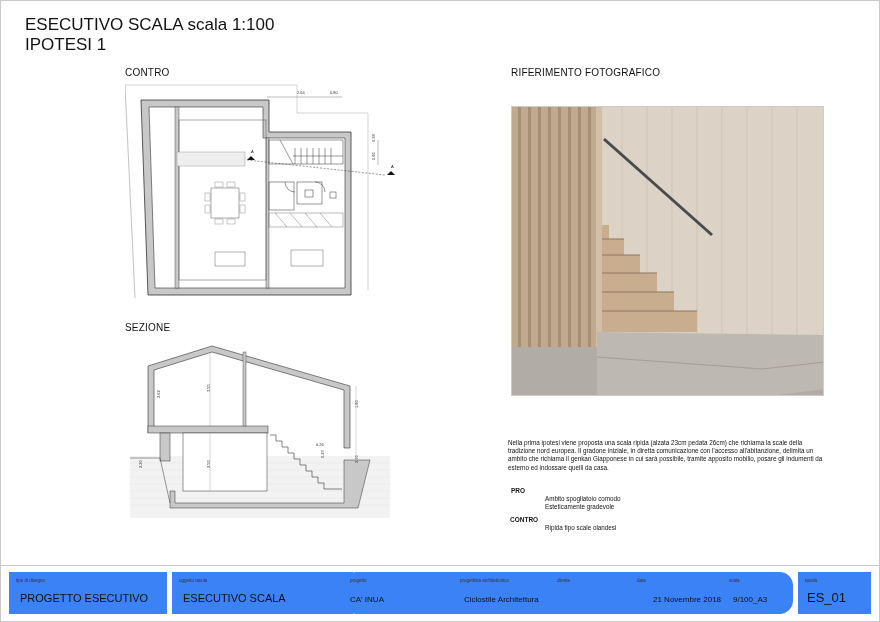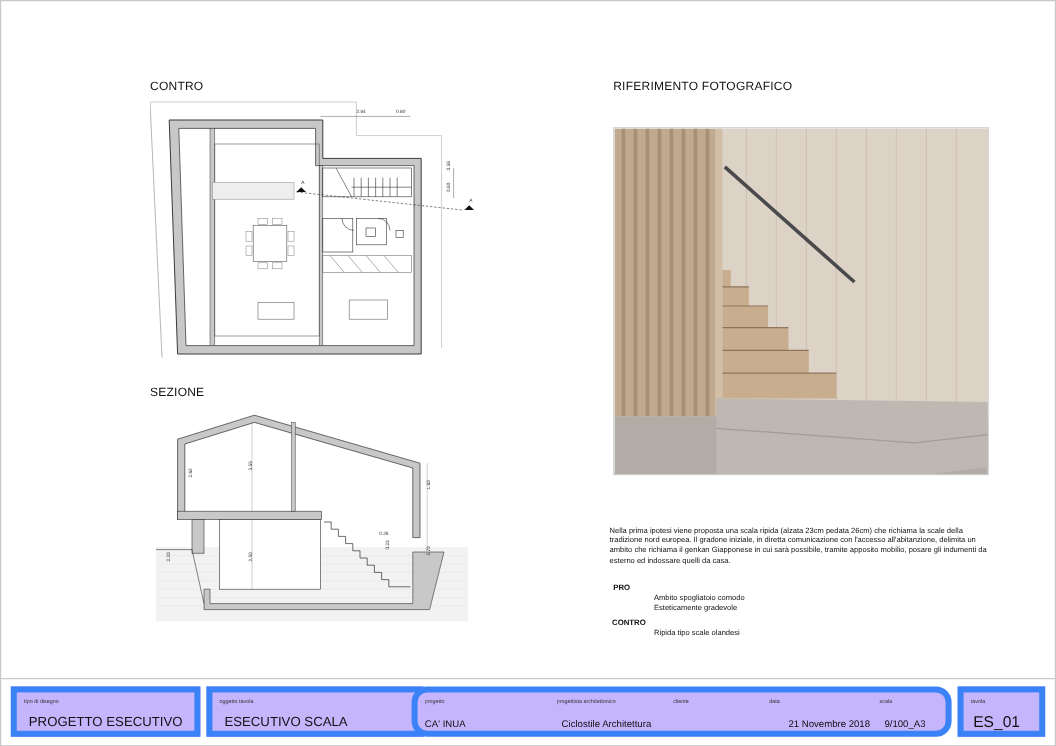--- a/index.html
+++ b/index.html
@@ -6,32 +6,34 @@
   html, body { width: 880px; height: 622px; background: #ffffff; overflow: hidden; }
   body { font-family: "Liberation Sans", sans-serif; color: #111; position: relative; }
   .frame { position: absolute; left: 0; top: 0; width: 880px; height: 622px; border: 1px solid #c8c8c8; }
   .title { position: absolute; left: 25px; top: 15px; font-size: 17px; line-height: 20px; color: #111; }
   .section-label { position: absolute; font-size: 10px; color: #111; letter-spacing: 0.2px; }
   .drawing { position: absolute; }
   .photo { position: absolute; left: 511px; top: 106px; width: 313px; height: 290px; border: 1px solid #ccc; overflow: hidden; }
   .desc { position: absolute; left: 508px; top: 439px; width: 320px; font-size: 6.3px; line-height: 8.2px; color: #111; }
   .pc-head { position: absolute; font-size: 6.5px; font-weight: bold; }
   .pc-item { position: absolute; font-size: 6.3px; }
-  .tb { position: absolute; top: 572px; height: 42px; border: 5px solid #3b82f6; background: #c4b5fd; }
+  .tb { position: absolute; top: 572px; height: 42px; border: 1px solid #3b82f6; background: #3b82f6; }
   .tb-small { position: absolute; top: 5px; font-size: 4.5px; color: #333; }
   .tb-big { position: absolute; font-size: 11px; color: #111; }
   .tb-mid { position: absolute; font-size: 8px; color: #111; }
   .outer-tb { position: absolute; left: 0; top: 565px; width: 880px; height: 57px; border-top: 1px solid #c8c8c8; }
 </style>
 </head>
 <body>
 
 <div class="frame"></div>
 
 <div class="title">
+  <div>ESECUTIVO SCALA scala 1:100</div>
+  <div>IPOTESI 1</div>
 </div>
 
 <div class="section-label" style="left:125px; top:67px;">CONTRO</div>
 <svg class="drawing" style="left:125px; top:80px;" width="285" height="222" viewBox="0 0 285 222">
 
   <polyline points="0,5 172,5 172,33 243,33 243,210" fill="none" stroke="#bbb" stroke-width="0.6"></polyline>
   <line x1="0" y1="5" x2="10" y2="218" stroke="#999" stroke-width="0.6"></line>
 
   <path d="M16,20 L144,20 L144,52 L226,52 L226,215 L23,215 Z" fill="#c8c8c8" stroke="#333" stroke-width="0.8"></path>
   <path d="M24,27 L138,27 L138,58 L220,58 L220,208 L30,208 Z" fill="#fff" stroke="#333" stroke-width="0.6"></path>

